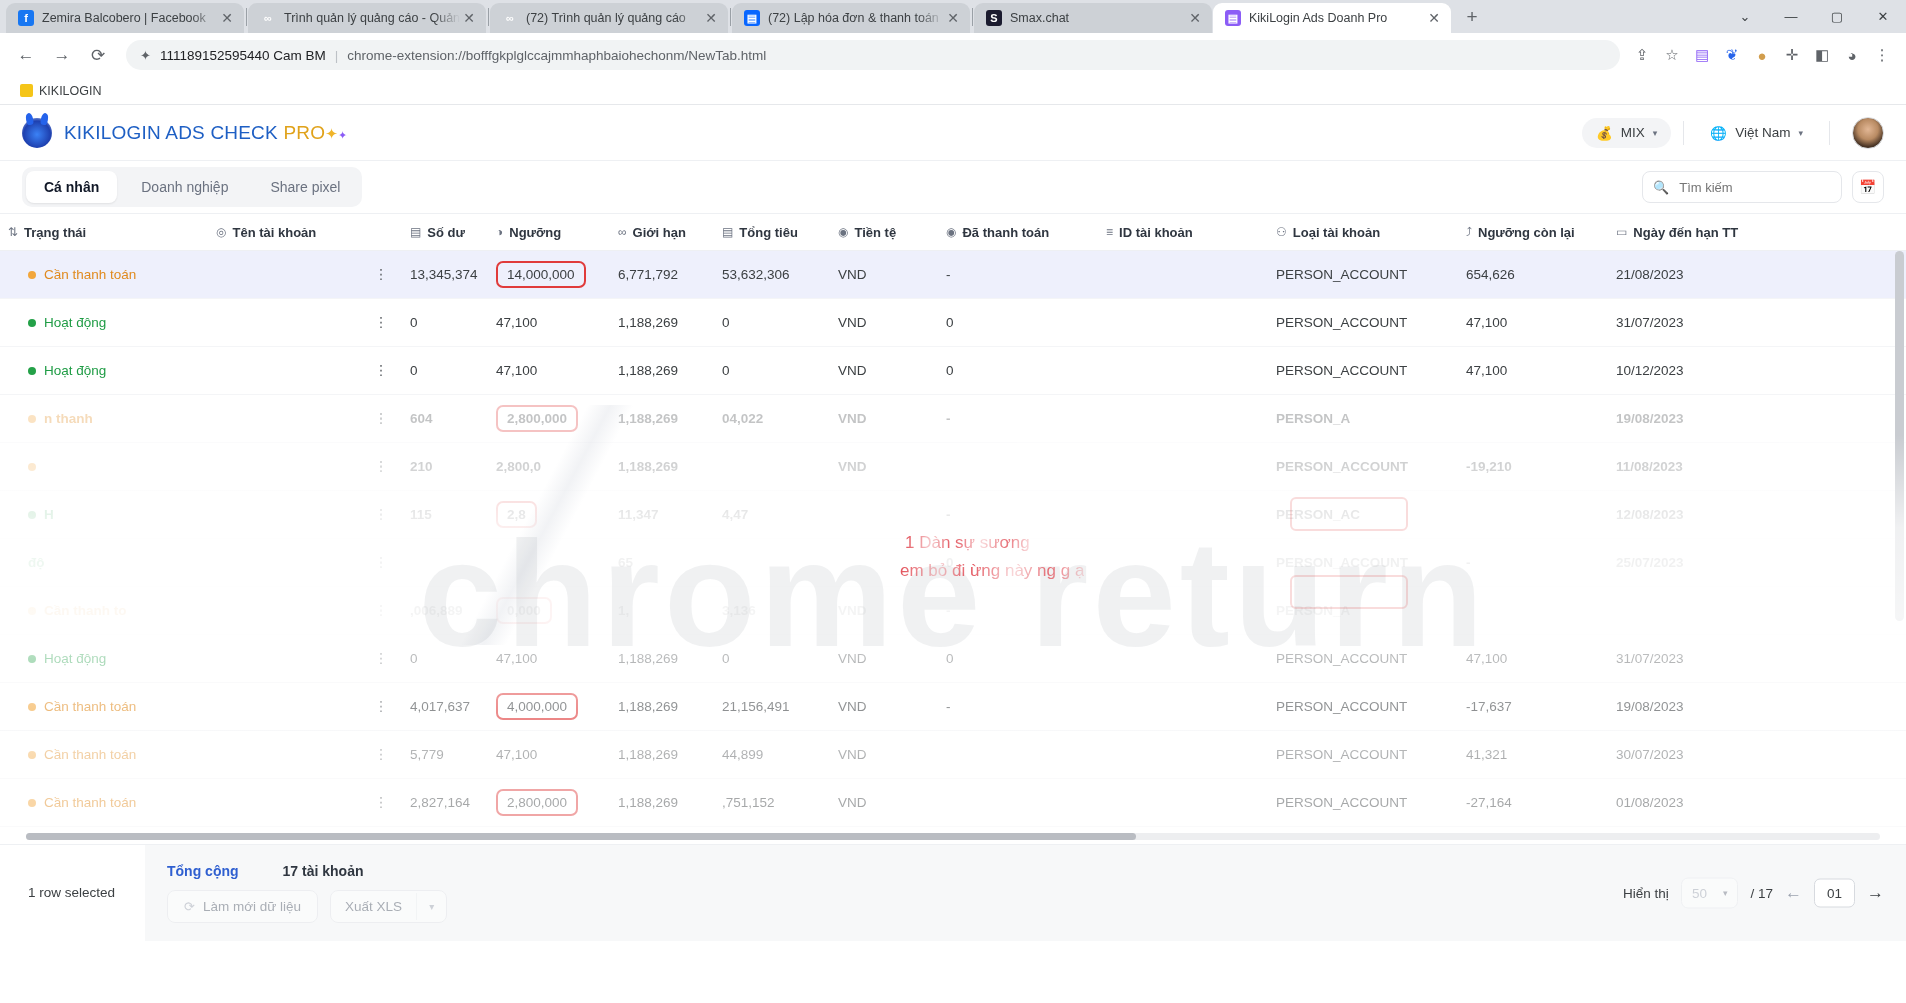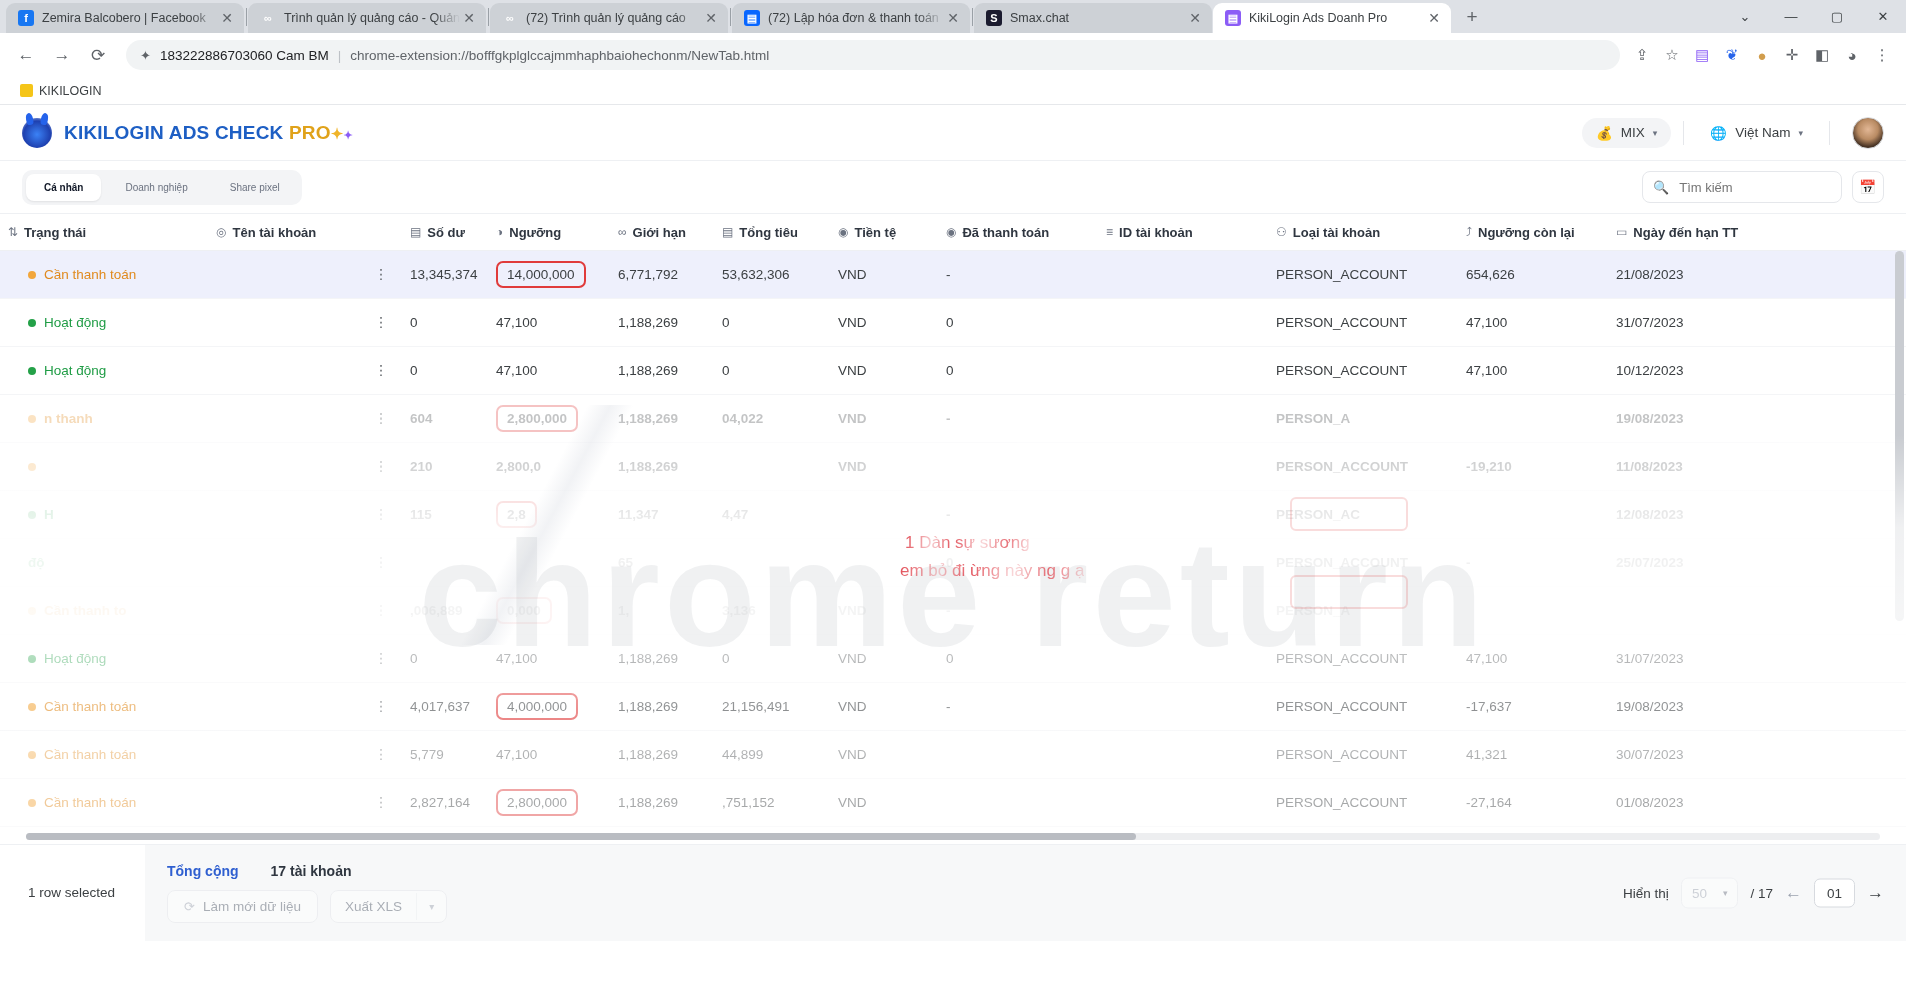--- a/index.html
+++ b/index.html
@@ -108,21 +108,21 @@
     width:30px;height:30px;border-radius:50%;
     background: radial-gradient(circle at 50% 55%, #3b82f6 0%, #1e40af 60%, #dbeafe 100%);
     position:relative;
   }
   .brand-logo::before, .brand-logo::after{
     content:""; position:absolute; top:-5px; width:7px;height:12px;
     background:#2563eb; border-radius:50% 50% 40% 40%;
   }
   .brand-logo::before{ left:4px; transform:rotate(-12deg);}
   .brand-logo::after{ right:4px; transform:rotate(12deg);}
-  .brand-name { font-size:19px; font-weight:700; letter-spacing:.2px; color:#1e5fc4;}
+  .brand-name { font-size:19px; font-weight:400; letter-spacing:.2px; color:#1e5fc4;}
   .brand-name .pro { color:#e0a21a; }
   .brand-name .spark { color:#f0b429; font-size:15px; }
   .brand-name .spark2 { color:#8b5cf6; font-size:11px; }
 
   .header-right { display:flex; align-items:center; gap:0; }
   .hdr-chip {
     display:flex;align-items:center;gap:8px;
     padding:7px 14px;border-radius:18px;font-size:13.5px;color:#3c4043;
   }
   .hdr-chip.filled { background:#f3f4f6; }
@@ -133,21 +133,21 @@
     background: radial-gradient(circle at 50% 38%, #e2b795 0%, #b98b63 42%, #4a3526 72%, #2d2119 100%);
     border:1px solid #d9dce0;
   }
 
   .tabs-row {
     height:52px; display:flex;align-items:center;justify-content:space-between;
     padding: 0 22px;
   }
   .tabs { display:flex; align-items:center; gap:6px; background:#f3f4f6; border-radius:10px; padding:4px;}
   .seg {
-    padding:8px 18px; border-radius:8px; font-size:10px; color:#6b7280; white-space:nowrap;
+    padding:8px 18px; border-radius:8px; font-size:14px; color:#6b7280; white-space:nowrap;
   }
   .seg.active { background:#fff; color:#111827; font-weight:700; box-shadow:0 1px 2px rgba(0,0,0,.08);}
   .search-wrap { display:flex; align-items:center; gap:10px; }
   .search-box {
     width:200px;height:32px;border:1px solid #e5e7eb;border-radius:8px;
     display:flex;align-items:center;gap:8px;padding:0 10px;font-size:13px;color:#9ca3af;
   }
   .search-box input{
     border:none;outline:none;font-size:13px;color:#374151;width:100%;
     font-family:"Liberation Sans",sans-serif;background:transparent;
@@ -220,21 +220,21 @@
     display:flex; align-items:center; height:96px; border-top:1px solid #eef0f3;
     background:#fff; position:relative;
   }
   .rows-sel{
     width:145px; padding-left:28px; font-size:13.5px; color:#3c4043; line-height:1.45;
   }
   .foot-card{
     flex:1 1 auto; background:#f7f8f9; height:96px; padding: 12px 22px;
     display:flex; flex-direction:column; justify-content:center; gap:11px;
   }
-  .foot-top{ display:flex; align-items:center; gap:32px; font-size:14px;}
+  .foot-top{ display:flex; align-items:center; gap:44px; font-size:14px;}
   .foot-total{ color:#2f5fd0; font-weight:700;}
   .foot-count{ color:#2f3640; font-weight:700;}
   .foot-actions{ display:flex; align-items:center; gap:12px;}
   .btn-outline{
     border:1px solid #e2e4e8; background:#fff; border-radius:8px;
     padding:8px 16px; font-size:13.5px; color:#4b5563;
     display:flex;align-items:center;gap:8px;
   }
   .btn-outline .spin{ font-size:13px; color:#9ca3af;}
   .btn-split{ display:flex; align-items:center; border:1px solid #e2e4e8; border-radius:8px; background:#fff; overflow:hidden;}
@@ -354,21 +354,21 @@
   </div>
 </div>
 
 <div class="browser-toolbar">
   <div class="nav-btn">←</div>
   <div class="nav-btn">→</div>
   <div class="nav-btn">⟳</div>
 
   <div class="omnibox">
     <span class="ext-icon">✦</span>
-    <span>183222886703060 Cam BM</span>
+    <span>111189152595440 Cam BM</span>
     <span class="ob-sep">|</span>
     <span class="ob-url">chrome-extension://bofffgkplglccajmmhaphbaiohechonm/NewTab.html</span>
   </div>
 
   <div class="tb-icons">
     <div class="tb-ic">⇪</div>
     <div class="tb-ic">☆</div>
     <div class="tb-ic" style="color:#8b5cf6;">▤</div>
     <div class="tb-ic" style="color:#2563eb;">❦</div>
     <div class="tb-ic" style="color:#d19d4d;">●</div>

